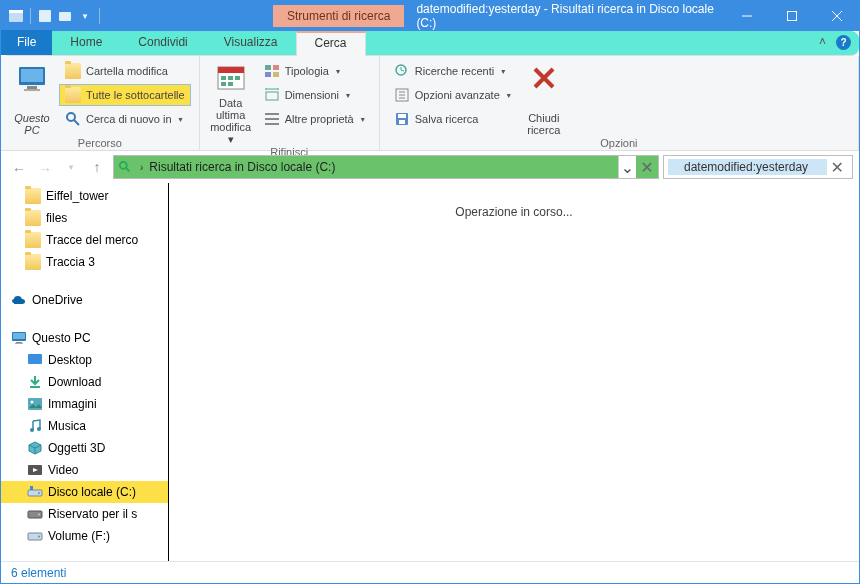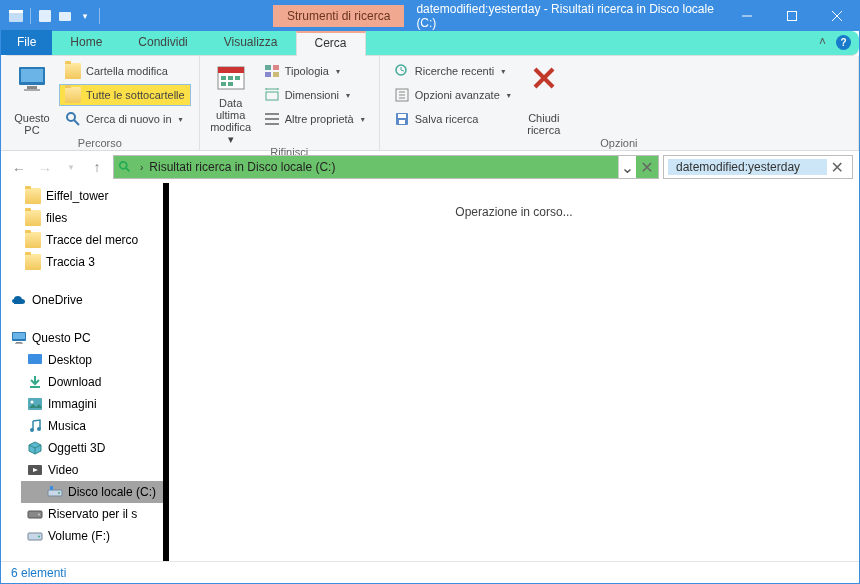--- a/index.html
+++ b/index.html
@@ -37,29 +37,29 @@
 .nav-arrows { display: flex; align-items: center; gap: 2px; }
 .nav-arrow { width: 24px; height: 24px; display: flex; align-items: center; justify-content: center; color: #888; font-size: 14px; cursor: pointer; }
 .nav-arrow.dis { color: #ccc; cursor: default; }
 .address-bar { flex: 1; height: 24px; border: 1px solid #bdbdbd; display: flex; align-items: center; background: #6ac36a; position: relative; }
 .address-bar .reficon { width: 22px; height: 22px; display: flex; align-items: center; justify-content: center; background: #6ac36a; }
 .address-bar .chev { padding: 0 4px; font-size: 10px; color: #333; }
 .address-bar .addr-text { color: #222; font-size: 12px; flex: 1; padding-left: 2px; }
 .address-bar .addr-dd { width: 18px; text-align: center; color: #555; background: #fff; border-left: 1px solid #ccc; height: 100%; display: flex; align-items: center; justify-content: center; }
 .address-bar .addr-x { width: 22px; text-align: center; color: #666; height: 100%; display: flex; align-items: center; justify-content: center; }
 .search-box { width: 190px; height: 24px; border: 1px solid #bdbdbd; display: flex; align-items: center; padding: 0 4px; }
-.search-box .sq { flex: 1; font-size: 12px; color: #333; background: #cde6f7; padding: 1px 8px; }
+.search-box .sq { flex: 1; font-size: 12px; color: #333; background: #cde6f7; padding: 1px 16px; }
 .search-box .sx { color: #666; padding: 0 4px; cursor: pointer; }
 
 .content { display: flex; height: 378px; }
-.sidebar { width: 168px; border-right: 6px solid #000000; overflow-y: auto; padding-top: 2px; font-size: 12px; }
+.sidebar { width: 168px; border-right: 1px solid #000000; overflow-y: auto; padding-top: 2px; font-size: 12px; }
 .tree-item { height: 22px; display: flex; align-items: center; gap: 5px; padding-left: 24px; cursor: pointer; white-space: nowrap; overflow: hidden; }
 .tree-item.root { padding-left: 10px; font-size: 12px; margin-top: 6px; }
 .tree-item.sub { padding-left: 26px; }
-.tree-item.selected { background: #a3a3a3; margin-left: 20px; }
+.tree-item.selected { background: #fde047; }
 .tree-item .ticon { width: 16px; height: 16px; flex-shrink: 0; }
 .tree-spacer { height: 10px; }
 .main-pane { flex: 1; display: flex; align-items: flex-start; justify-content: center; position: relative; }
 .loading-text { color: #404040; font-size: 12px; margin-top: 22px; }
 
 .statusbar { height: 23px; border-top: 1px solid #e5e5e5; display: flex; align-items: center; padding: 0 10px; font-size: 12px; color: #1979ca; }
 
 .folder-icon { background: linear-gradient(#ffe9a2, #f2c85d); border-radius: 1px; position: relative; }
 .folder-icon::before { content: ""; position: absolute; top: -2px; left: 0; width: 40%; height: 3px; background: #f2c85d; border-radius: 1px 1px 0 0; }
 
@@ -128,21 +128,21 @@
 
   <div class="ribbon-group">
     <div class="ribbon-group-body">
       <div class="ribbon-big-btn">
         <svg class="bicon" viewBox="0 0 32 32">
             <rect x="3" y="5" width="26" height="18" rx="1" fill="#2a7ab8"></rect>
             <rect x="5" y="7" width="22" height="13" fill="#6ab4e8"></rect>
             <rect x="11" y="24" width="10" height="3" fill="#888"></rect>
             <rect x="8" y="27" width="16" height="2" fill="#aaa"></rect>
           </svg>
-        <span style="white-space:pre-line;">Questo
+        <span style="white-space:pre-line;font-style:italic;">Questo
 PC</span>
       </div>
       <div class="ribbon-col">
         <div class="ribbon-small-btn">
           <div class="sicon folder-icon"></div>
           <span>Cartella modifica</span>
         </div>
         <div class="ribbon-small-btn highlighted">
           <div class="sicon folder-icon"></div>
           <span>Tutte le sottocartelle</span>

